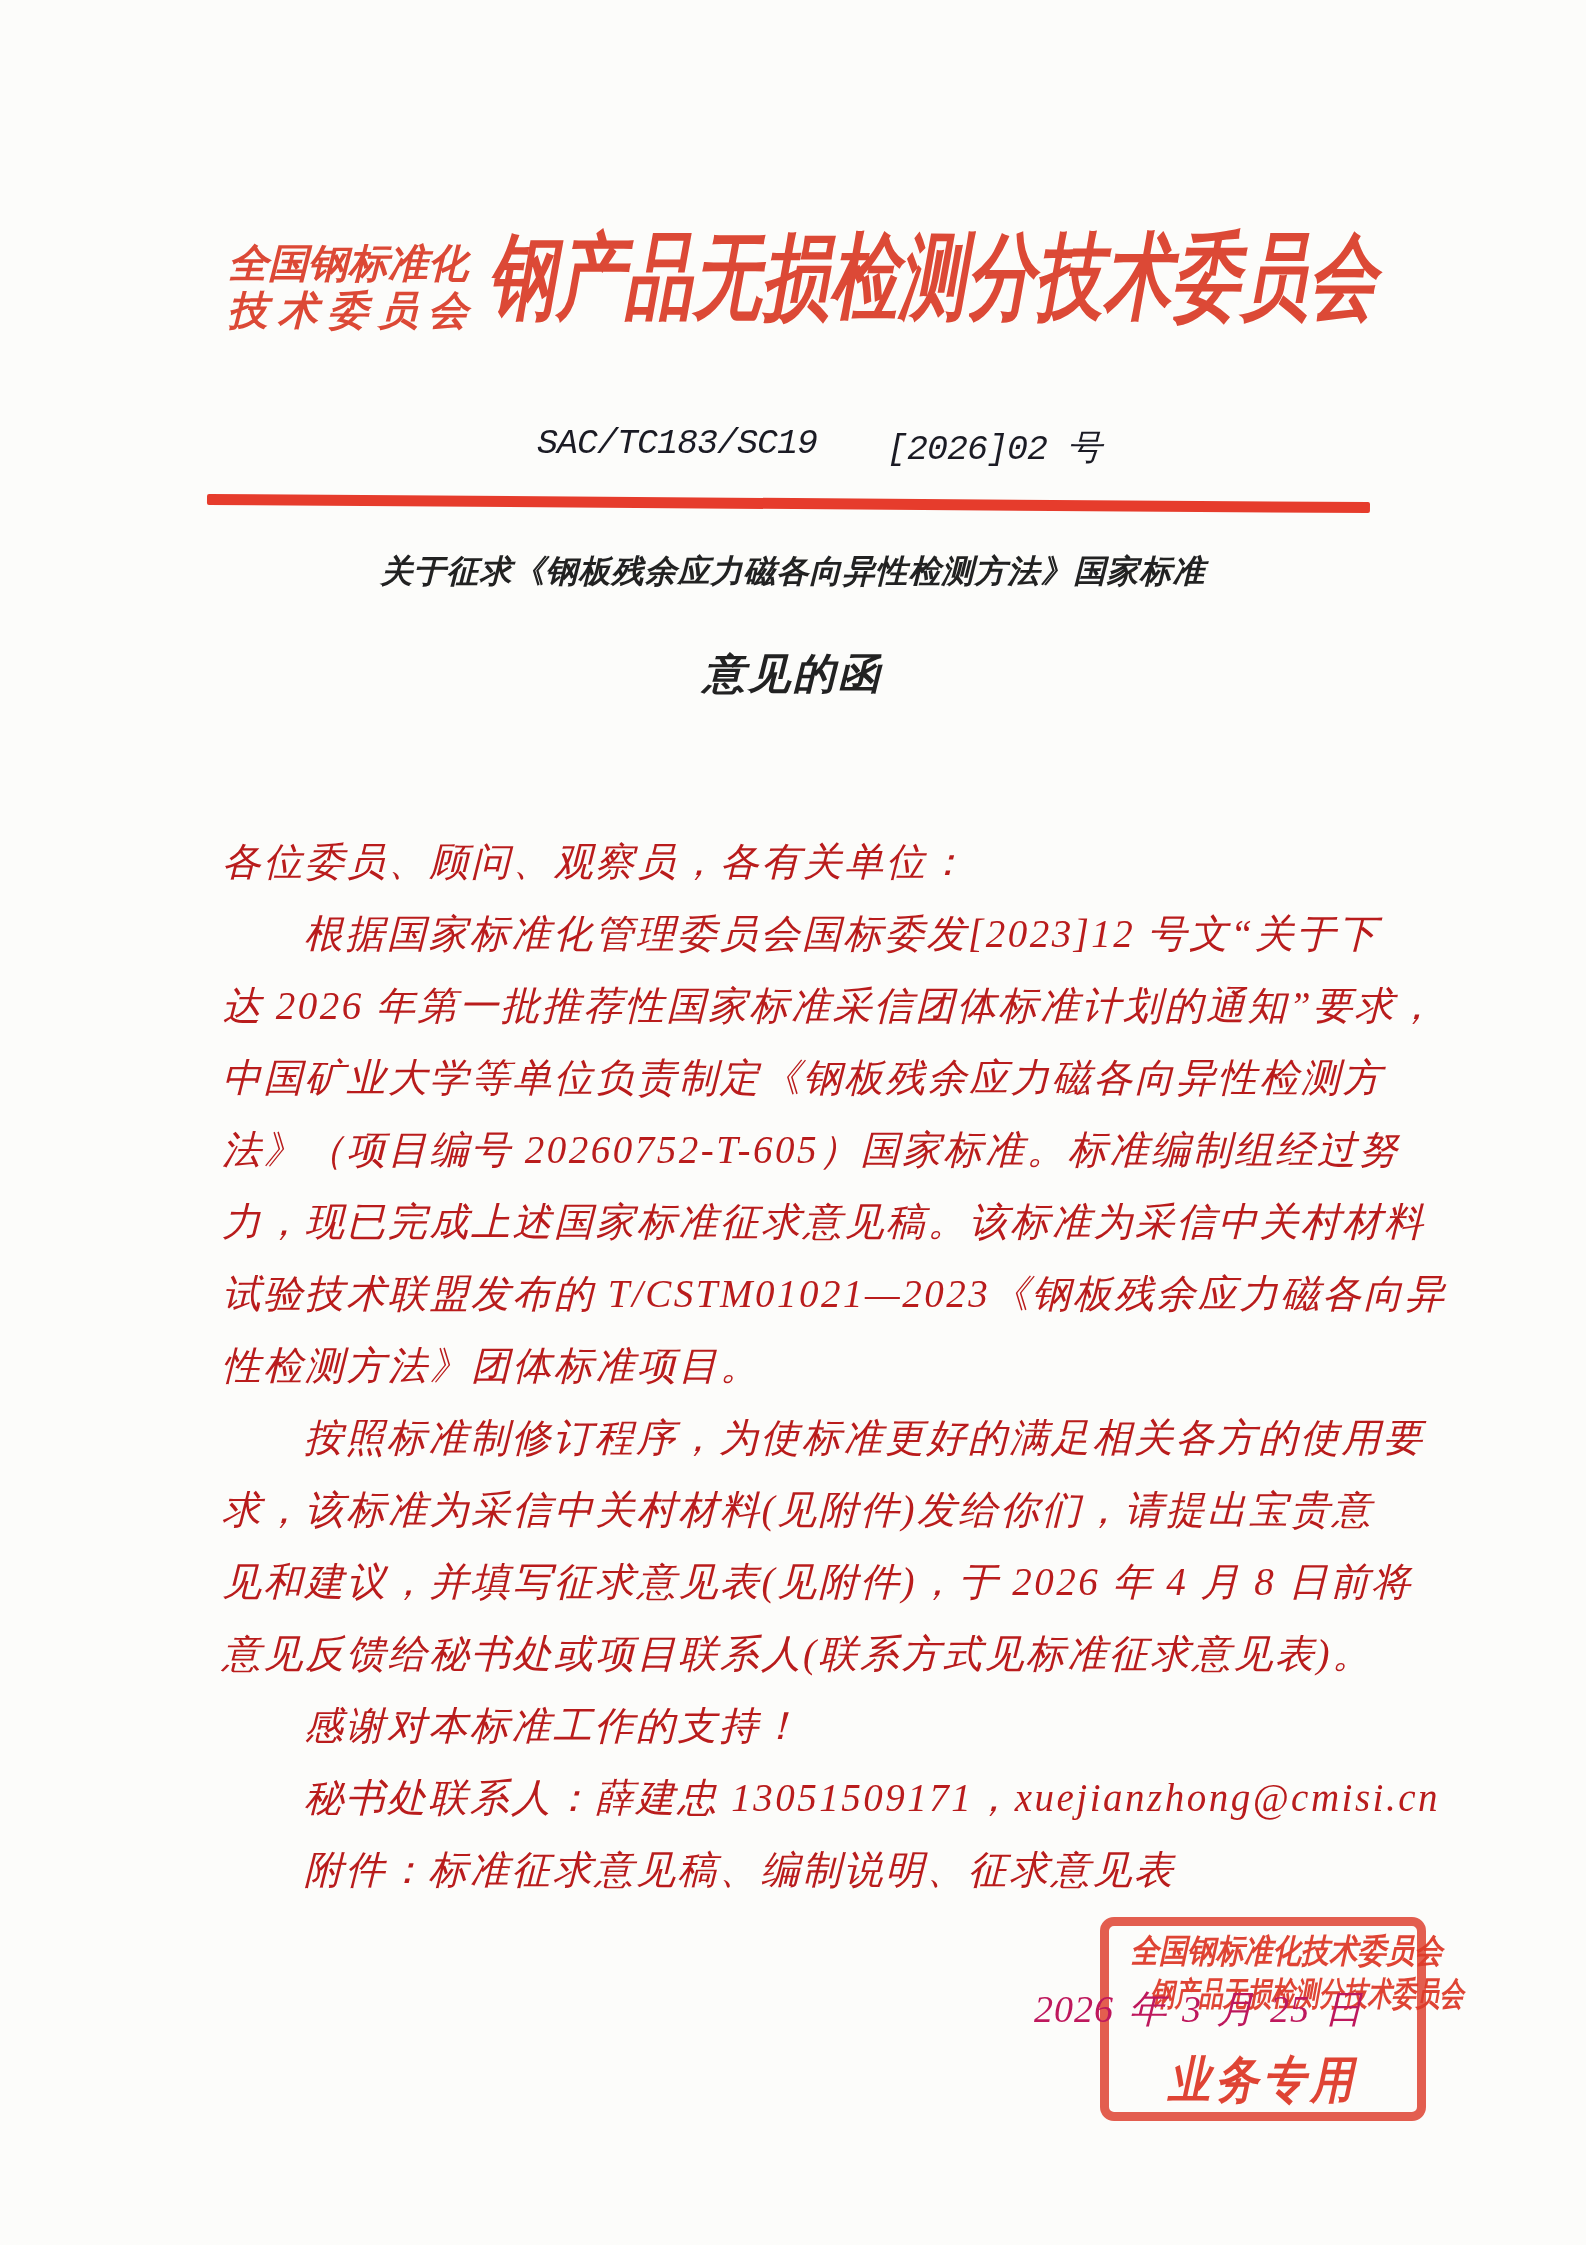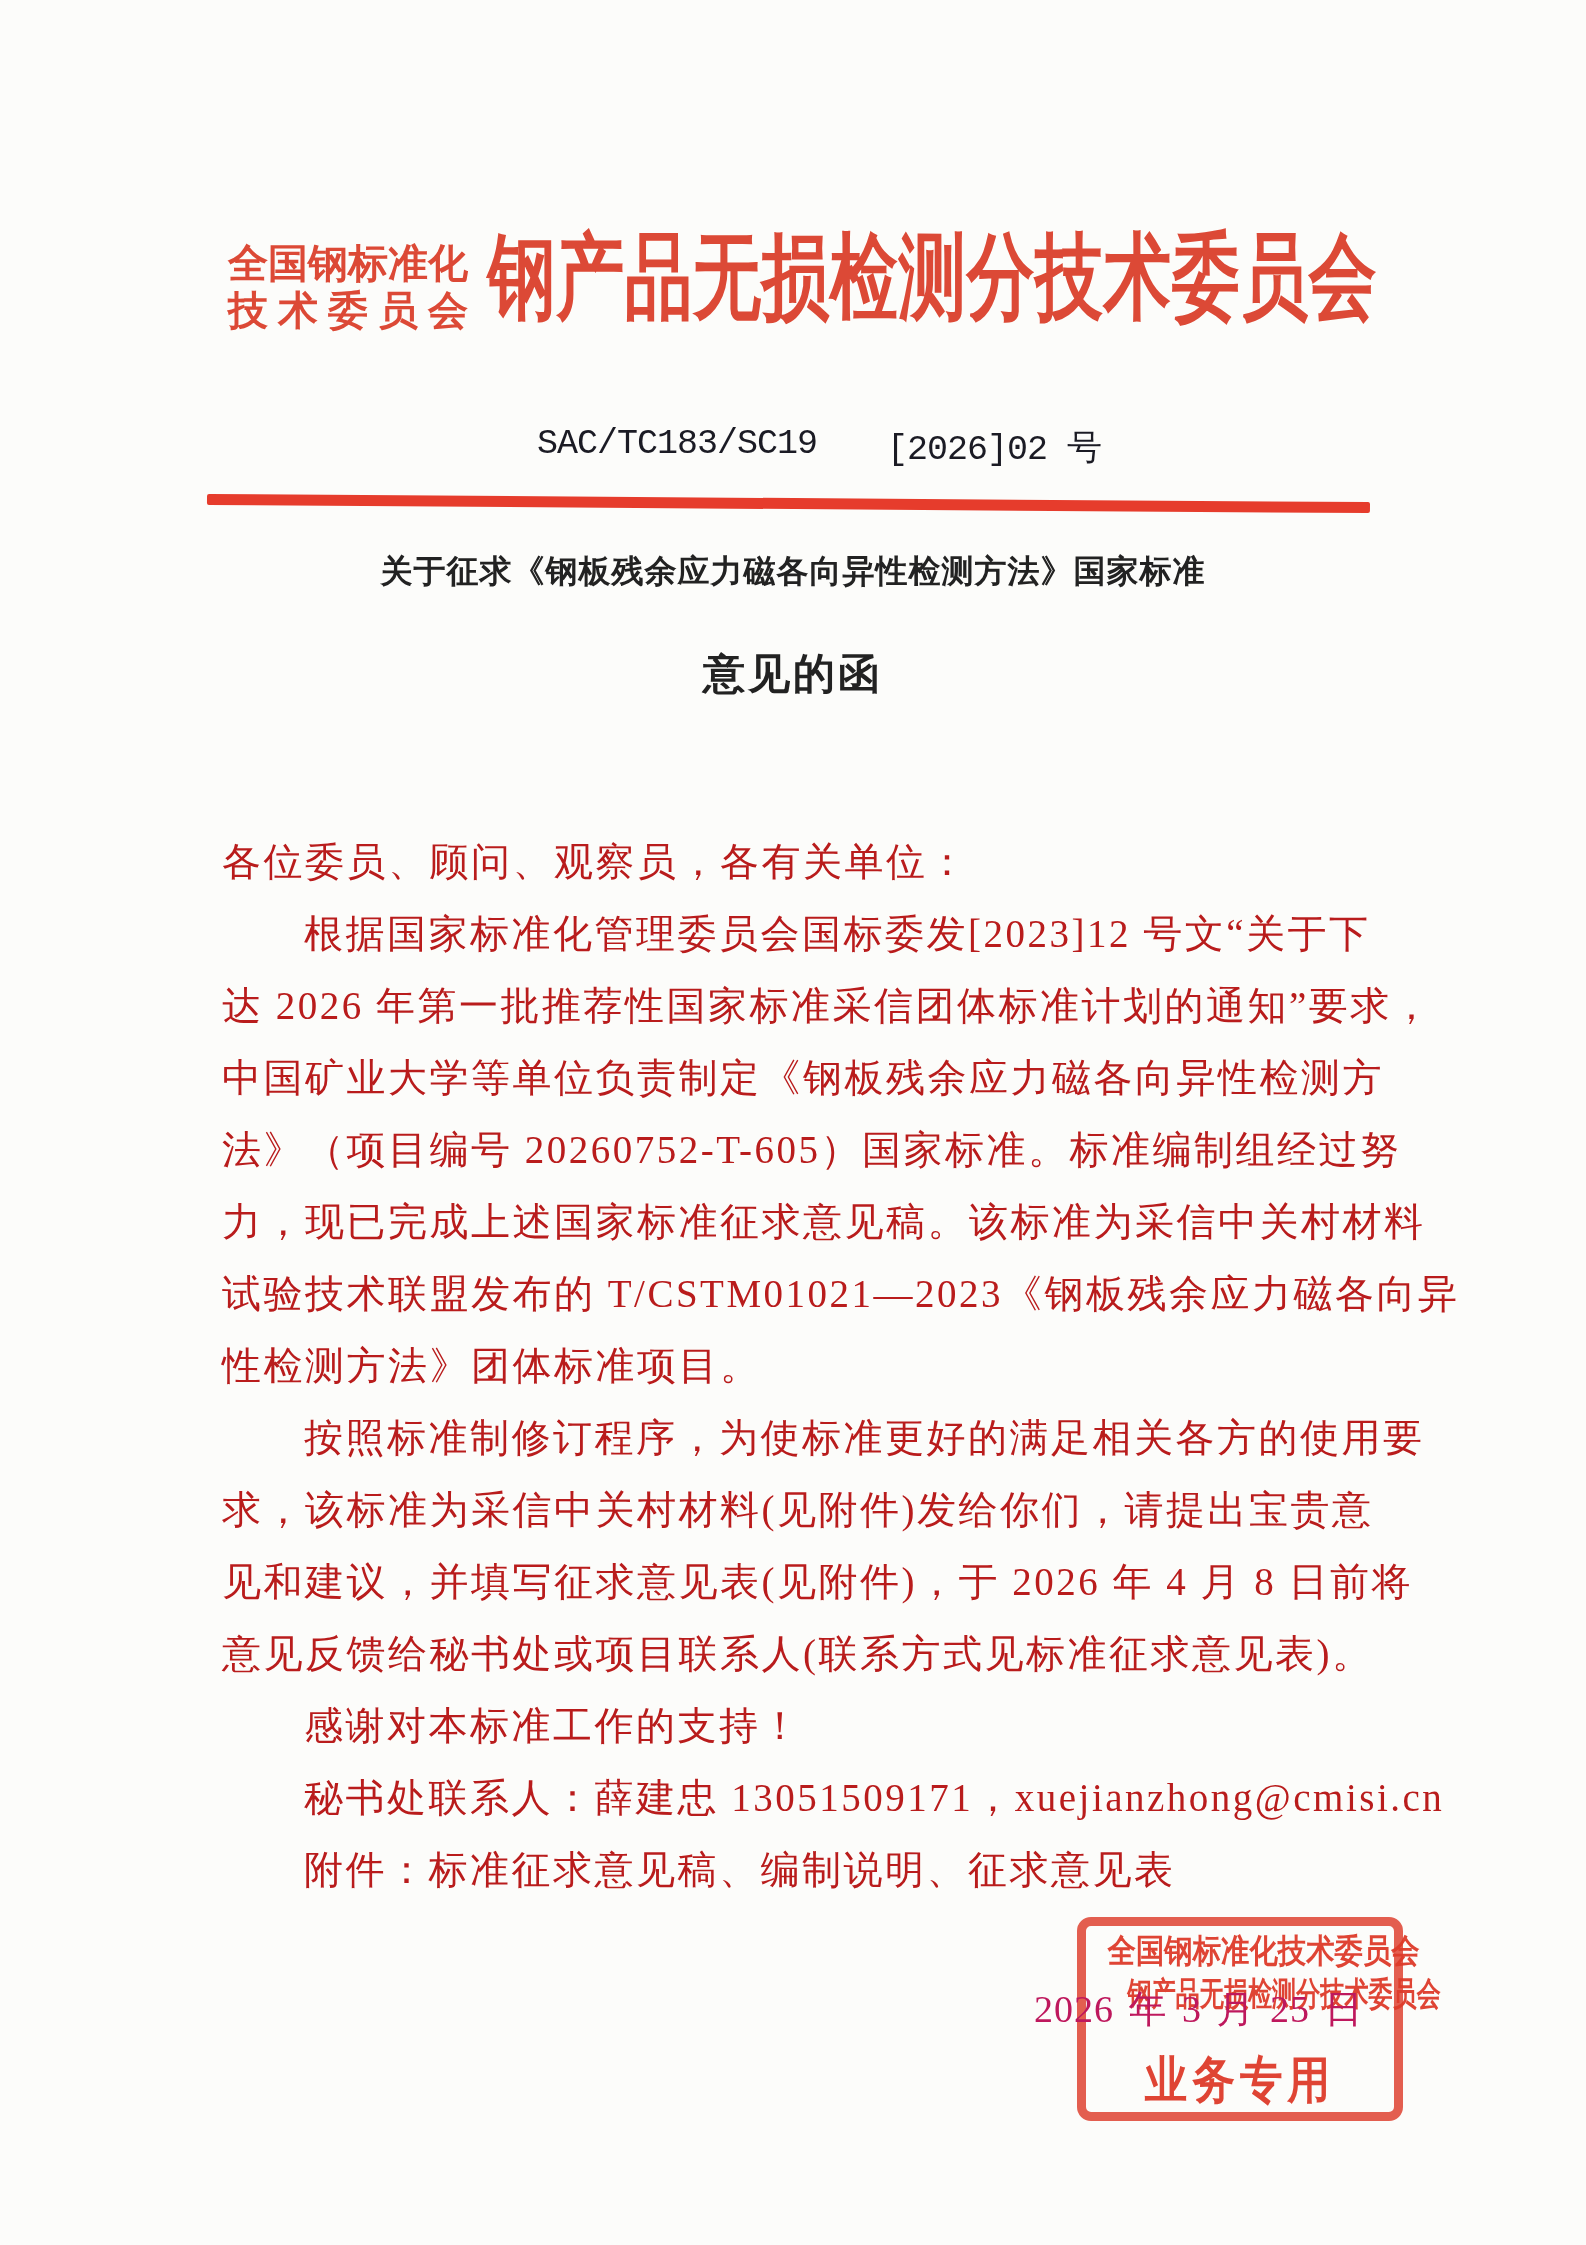--- a/index.html
+++ b/index.html
@@ -4,20 +4,21 @@
 <style>
   html,body { margin:0; padding:0; background:#e9e9e7; }
   .page {
     position:relative;
     width:1586px; height:2245px;
     margin:0 auto;
     background:#fcfcfa;
     overflow:hidden;
     font-family:"Liberation Serif","DejaVu Serif",serif;
     color:var(--ink,#1e1e1e);
+    font-style:italic;
   }
   
   .letterhead {
     position:absolute; left:228px; top:232px;
     display:flex; align-items:flex-start;
     color:var(--header_red,#dc4936);
     font-weight:bold;
   }
   .org-small { width:240px; margin-top:8px; font-size:40px; line-height:47px; white-space:nowrap; }
   .org-small-line1 { letter-spacing:0; }
@@ -61,21 +62,21 @@
   .body-line { white-space:nowrap; height:72px; }
   .body-line.indent { padding-left:82px; }
   
   .date-line {
     position:absolute; left:1034px; top:1984px; z-index:3;
     font-size:38px; letter-spacing:1px; word-spacing:4px;
     color:#be185d; white-space:nowrap;
   }
   
   .stamp {
-    position:absolute; left:1077px; top:1917px; z-index:2;
+    position:absolute; left:1100px; top:1917px; z-index:2;
     width:326px; height:204px; box-sizing:border-box;
     border:9px solid rgba(221,58,41,0.82);
     border-radius:14px;
     color:rgba(221,58,41,0.95);
     text-align:center;
     font-family:"Liberation Sans","DejaVu Sans",sans-serif;
     font-weight:bold;
   }
   .stamp-l1 { margin-top:6px; font-size:33px; line-height:38px; white-space:nowrap;
               transform:scaleX(0.86); transform-origin:center top; }

